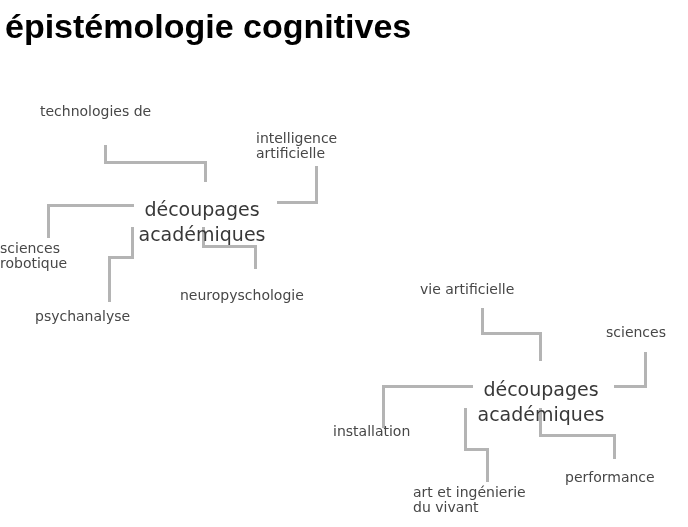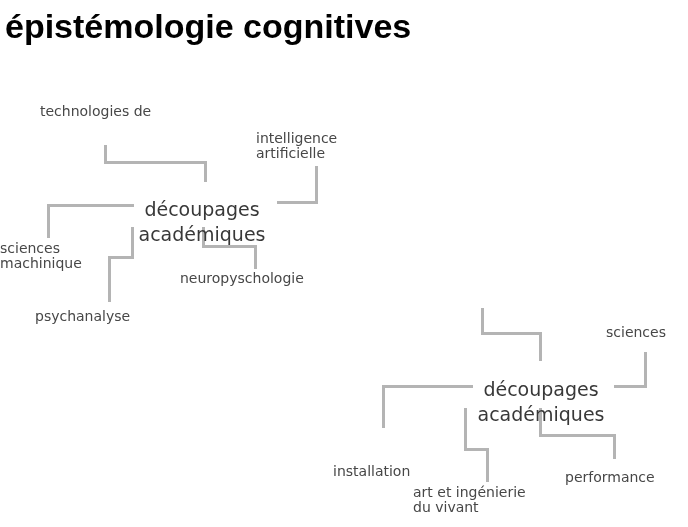--- a/index.html
+++ b/index.html
@@ -63,28 +63,28 @@
     <span>artificielle</span>
   </div>
 
   <div class="hub" style="left:122px;top:181px;width:160px">
     <span>découpages</span>
     <span>académiques</span>
   </div>
 
   <div class="lbl" style="left:0px;top:241px;width:95px">
     <span>sciences</span>
-    <span>machinique</span>
+    <span>robotique</span>
   </div>
 
   <div class="lbl" style="left:35px;top:309px;width:120px">
     <span>psychanalyse</span>
   </div>
 
-  <div class="lbl" style="left:180px;top:271px;width:155px">
+  <div class="lbl" style="left:180px;top:288px;width:155px">
     <span>neuropyschologie</span>
   </div>
 
   <div>
     <i class="ln" style="left:481px;top:308px;width:3px;height:27px"></i>
     <i class="ln" style="left:481px;top:332px;width:61px;height:3px"></i>
     <i class="ln" style="left:539px;top:332px;width:3px;height:29px"></i>
   </div>
 
   <div>
@@ -102,31 +102,34 @@
     <i class="ln" style="left:464px;top:448px;width:25px;height:3px"></i>
     <i class="ln" style="left:486px;top:448px;width:3px;height:34px"></i>
   </div>
 
   <div>
     <i class="ln" style="left:539px;top:408px;width:3px;height:29px"></i>
     <i class="ln" style="left:539px;top:434px;width:77px;height:3px"></i>
     <i class="ln" style="left:613px;top:434px;width:3px;height:25px"></i>
   </div>
 
+  <div class="lbl" style="left:420px;top:282px;width:120px">
+    <span>vie artificielle</span>
+  </div>
 
   <div class="lbl" style="left:606px;top:325px;width:80px">
     <span>sciences</span>
   </div>
 
   <div class="hub" style="left:461px;top:361px;width:160px">
     <span>découpages</span>
     <span>académiques</span>
   </div>
 
-  <div class="lbl" style="left:333px;top:464px;width:100px">
+  <div class="lbl" style="left:333px;top:424px;width:100px">
     <span>installation</span>
   </div>
 
   <div class="lbl" style="left:565px;top:470px;width:100px">
     <span>performance</span>
   </div>
 
   <div class="lbl" style="left:413px;top:485px;width:140px">
     <span>art et ingénierie</span>
     <span>du vivant</span>

